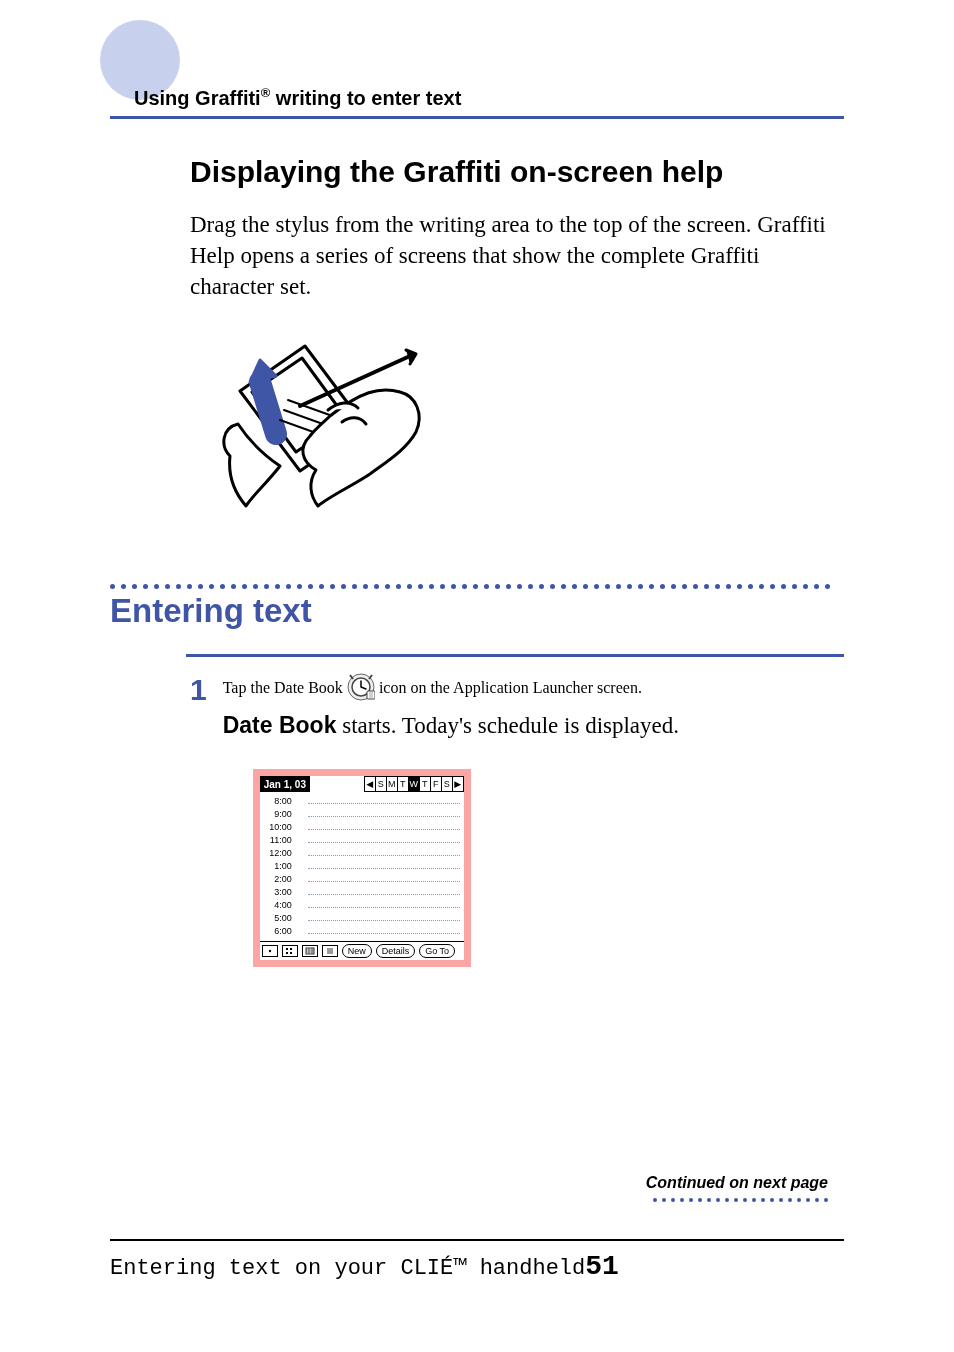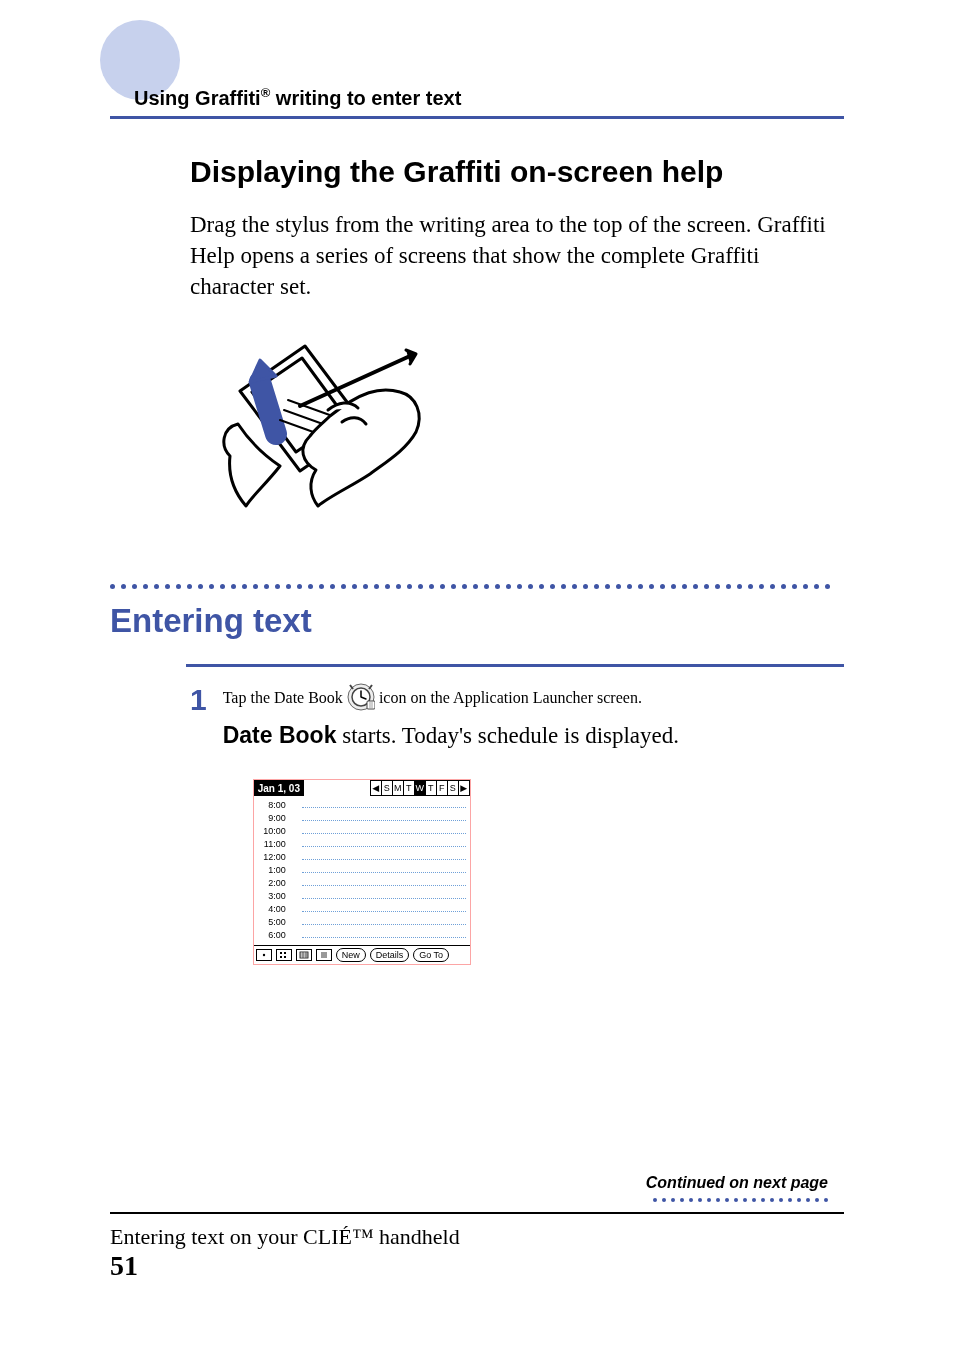--- a/index.html
+++ b/index.html
@@ -65,21 +65,21 @@
   }
   .dots-row span {
     width: 5px; height: 5px; background: #3f55a5; border-radius: 50%;
   }
   .h1-blue {
     color: #3f55a5;
     font-family: Arial, Helvetica, sans-serif;
     font-weight: 800;
     font-size: 33px;
     margin-left: -80px;
-    margin-top: 10px;
+    margin-top: 0;
     margin-bottom: 18px;
   }
   .blue-hr {
     height: 3px;
     background: #3f55a5;
     margin-top: 24px;
     margin-bottom: 16px;
     margin-left: -4px;
   }
   .step {
@@ -105,21 +105,21 @@
   }
   .date-book-icon svg { width: 28px; height: 28px; }
   .sub-line { margin-top: 4px; }
   .sub-line .bold-sans { font-family: Arial, Helvetica, sans-serif; font-weight: 800; }
 
   
   .palm-shot {
     margin-top: 28px;
     margin-left: 30px;
     width: 218px;
-    border: 1px solid #fca5a5;
+    border: 7px solid #fca5a5;
     font-family: Arial, Helvetica, sans-serif;
     font-size: 10px;
     background: #fff;
   }
   .palm-header {
     display: flex;
     align-items: stretch;
     height: 16px;
   }
   .palm-date {
@@ -213,22 +213,21 @@
     right: 110px;
     bottom: 70px;
   }
   .page-footer .rule {
     height: 2px; background: #000; margin-bottom: 10px;
   }
   .page-footer .row {
     display: flex;
     justify-content: flex-start;
     align-items: baseline;
-    font-family: Liberation Serif, serif;
-    flex-direction: column;
+    font-family: Liberation Mono, monospace;
   }
   .page-footer .title { font-size: 22px; }
   .page-footer .num { font-size: 28px; font-weight: 800; }
 </style>
 </head>
 <body>
 
 <div class="page">
   <div class="top-circle"></div>
 

